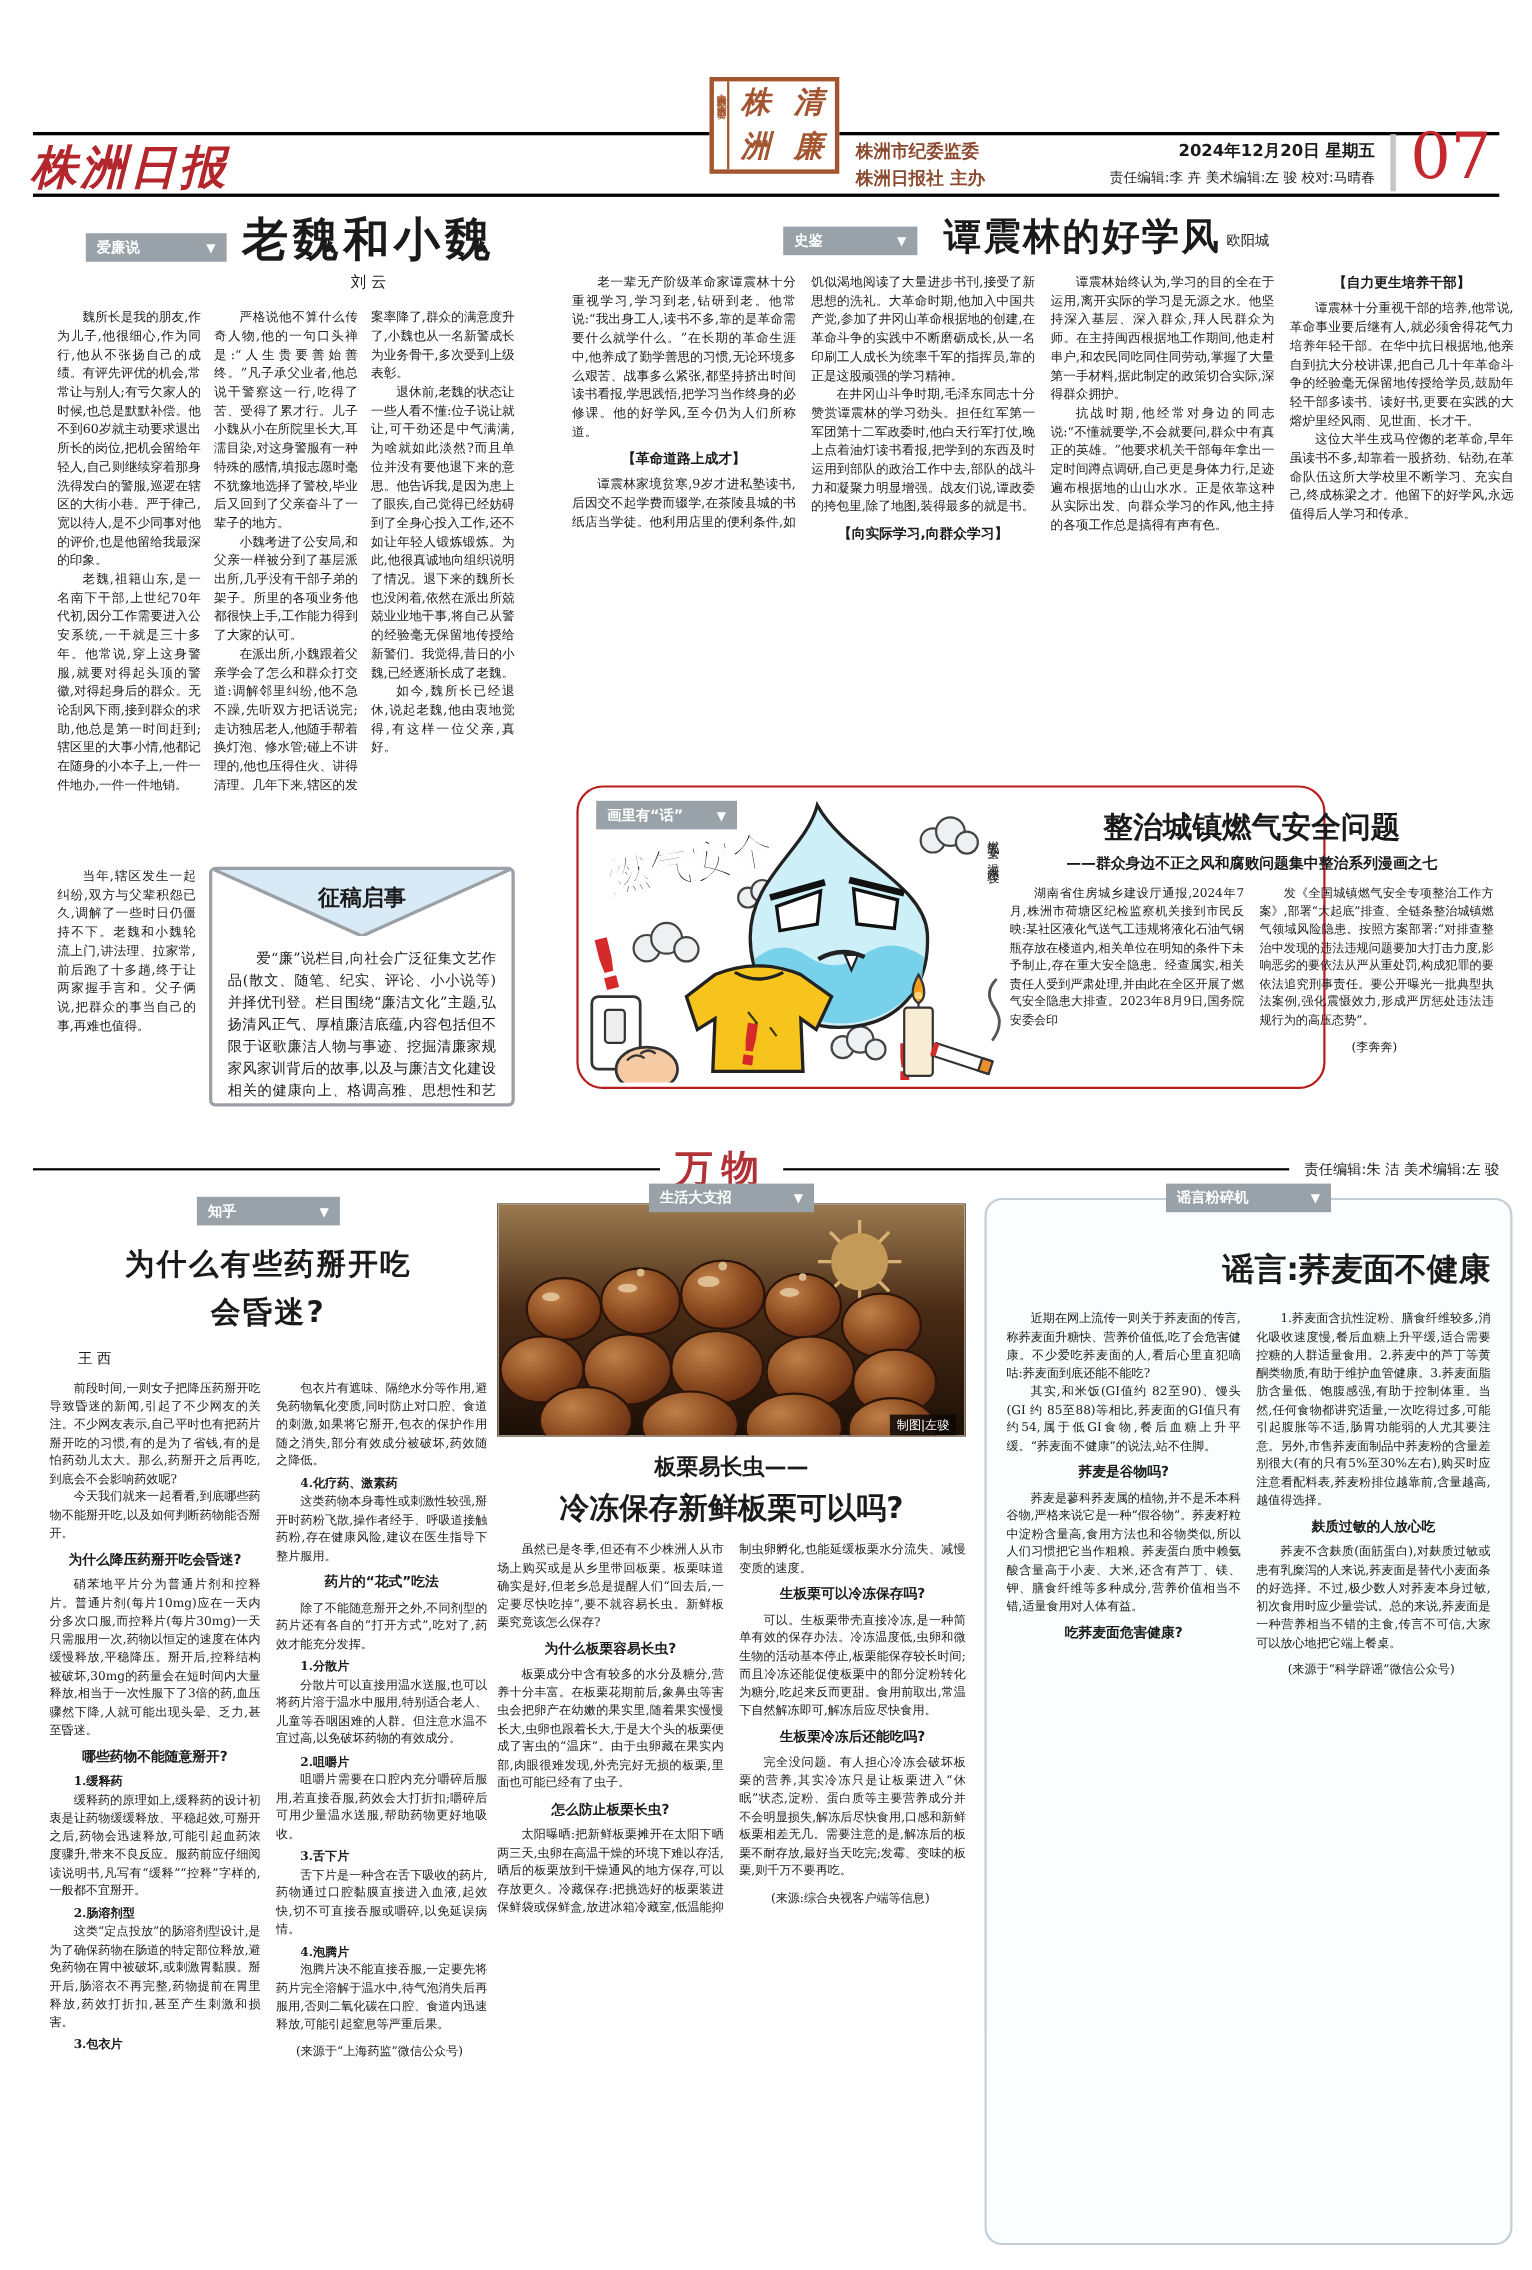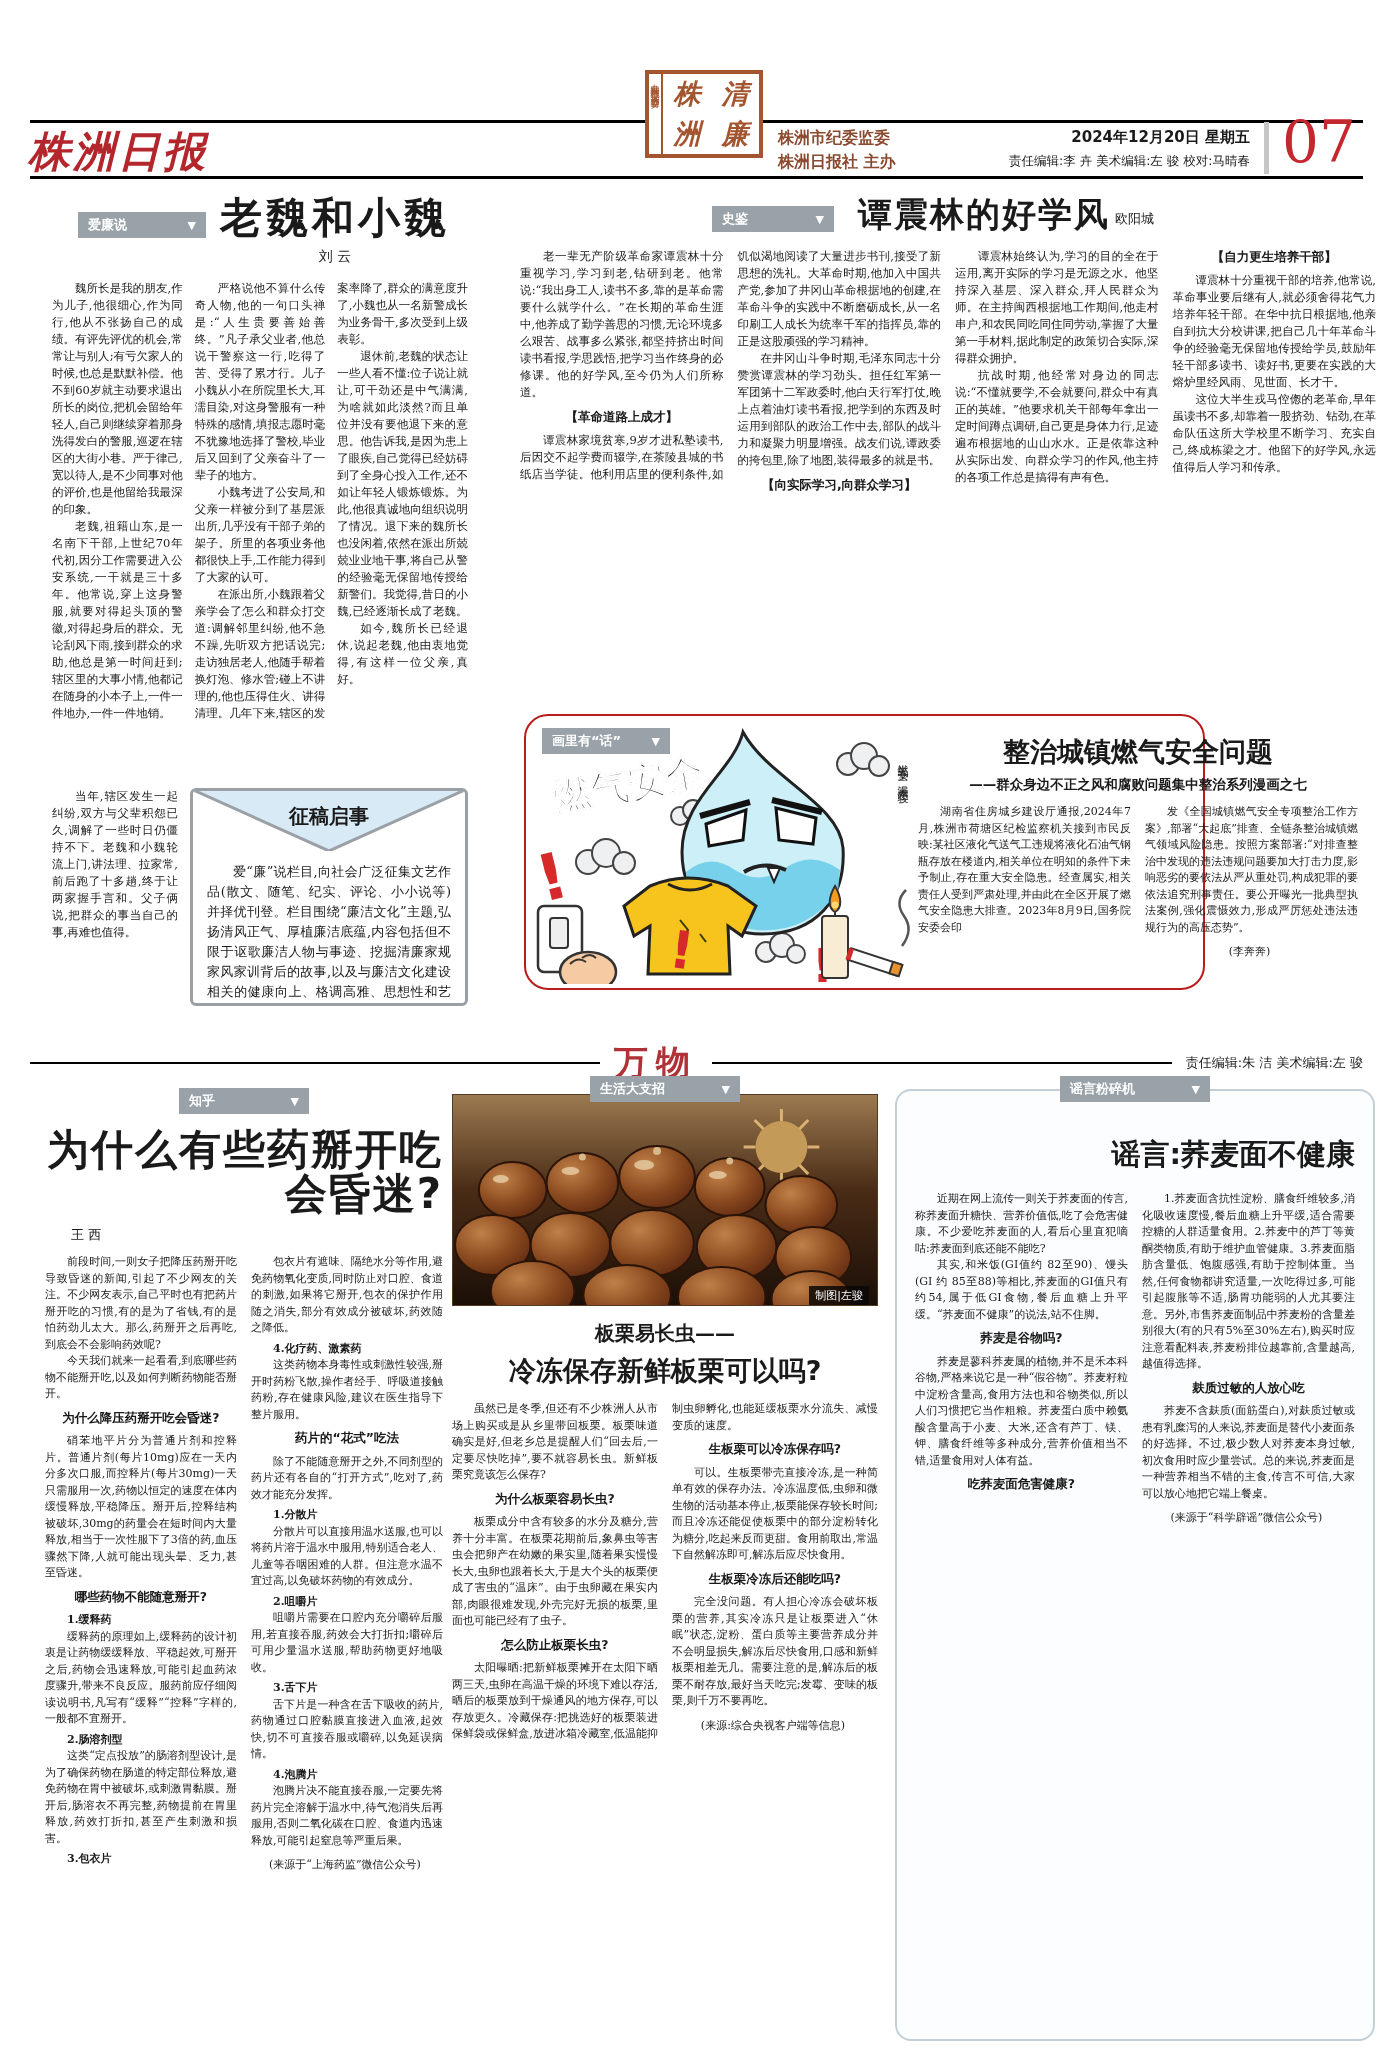--- a/index.html
+++ b/index.html
@@ -75,21 +75,21 @@
   
   .wanwu{left:30px;top:1042px;width:1333px;height:42px;display:flex;align-items:center;}
   .wline{height:2px;background:#000;}
   .wanwu-title{color:#b03136;font-size:34px;font-weight:900;letter-spacing:8px;margin:0 14px;
                font-family:"DejaVu Sans",sans-serif;}
   .wanwu-editors{font-size:13px;margin-left:14px;font-family:"DejaVu Sans",sans-serif;}
   
   .m-col{position:absolute;}
   .m1{left:45px;top:1088px;width:398px;}
   .m1 .badge{width:130px;margin:0 auto;}
-  .m1-title{text-align:right;font-size:42px;font-weight:900;font-family:"DejaVu Sans",sans-serif;
+  .m1-title{text-align:center;font-size:27px;font-weight:900;font-family:"DejaVu Sans",sans-serif;
             line-height:44px;margin-top:14px;letter-spacing:2px;}
   .m1-byline{font-size:13px;margin:10px 0 0 26px;}
   .m1-body{margin-top:10px;column-count:2;column-gap:14px;height:760px;font-size:11px;line-height:16.5px;}
   .m2{left:452px;top:1076px;width:426px;}
   .m2 .badge{width:150px;margin:0 auto;position:relative;z-index:2;}
   .m2-photo{position:relative;margin-top:-8px;height:210px;border:1px solid #553a22;overflow:hidden;}
   .m2-credit{position:absolute;right:8px;bottom:0;background:rgba(10,8,6,.85);color:#fff;
              font-size:11px;padding:2px 6px;font-family:"DejaVu Sans",sans-serif;}
   .m2-title1{text-align:center;font-size:20px;font-weight:bold;margin-top:14px;
              font-family:"DejaVu Sans",sans-serif;}

